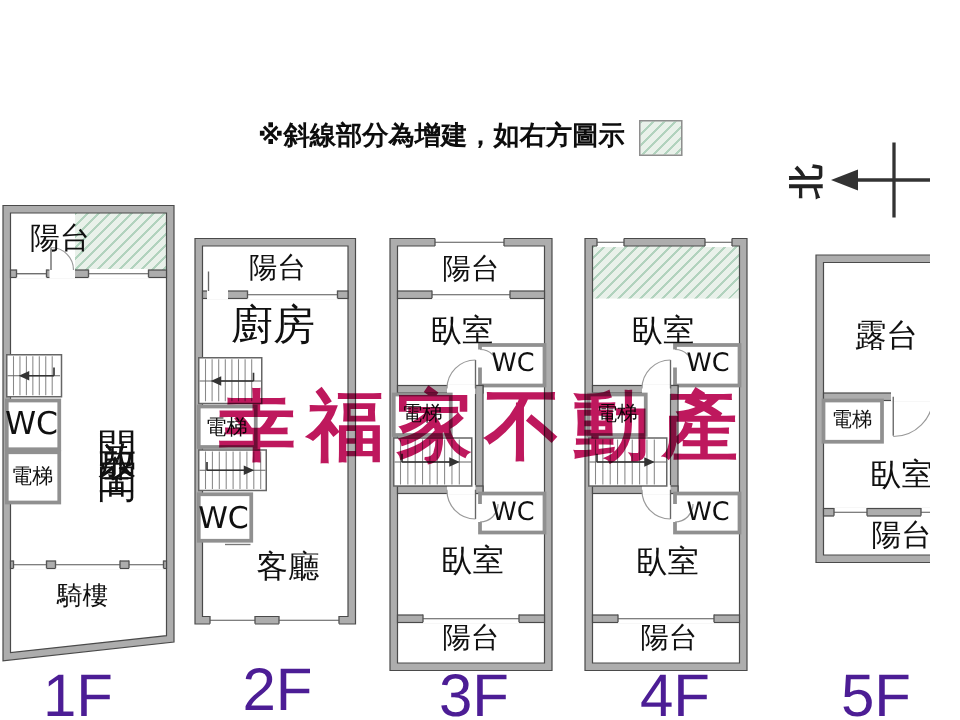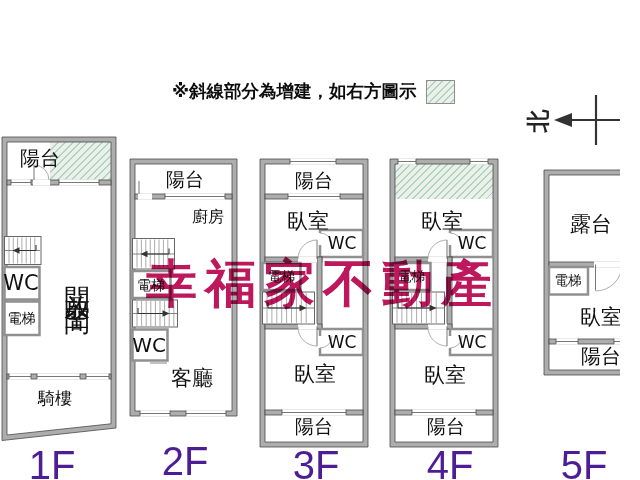--- a/index.html
+++ b/index.html
@@ -114,21 +114,21 @@
       <path d="M20,204h17" stroke="#777" stroke-width=".9"></path>
 
       <rect x="10" y="251.3" width="30" height="6.4" fill="#fff"></rect>
         <path d="M10,254.5h30" stroke="#555" stroke-width=".8"></path>
         <path d="M10,251.6v5.2M40,251.6v5.2" stroke="#555" stroke-width=".9"></path>
       <rect x="56" y="251.3" width="40" height="6.4" fill="#fff"></rect>
         <path d="M56,254.5h40" stroke="#555" stroke-width=".8"></path>
         <path d="M56,251.6v5.2M96,251.6v5.2" stroke="#555" stroke-width=".9"></path>
     </svg>
     <div class="lbl" style="left:55px;top:20px;font-size:19px">陽台</div>
-    <div class="lbl" style="left:78px;top:58px;font-size:16px">廚房</div>
+    <div class="lbl" style="left:52px;top:58px;font-size:28px">廚房</div>
     <div class="lbl" style="left:21px;top:125.5px;font-size:14px">電梯</div>
     <div class="lbl" style="left:19px;top:186px;font-size:20px">WC</div>
     <div class="lbl" style="left:62px;top:219px;font-size:21px">客廳</div>
   </div>
 
   <div class="floor" style="left:260px;top:112px;width:108px;height:288px">
     <svg width="108" height="288" viewBox="0 0 108 288">
       <path d="M0,0H108V288H0Z M5,5H103V283H5Z" fill="#adadad" stroke="#4a4a4a" stroke-width=".8" fill-rule="evenodd"></path>
       <rect x="30" y="-0.7" width="46" height="6.4" fill="#fff"></rect>
         <path d="M30,2.5h46" stroke="#555" stroke-width=".8"></path>

